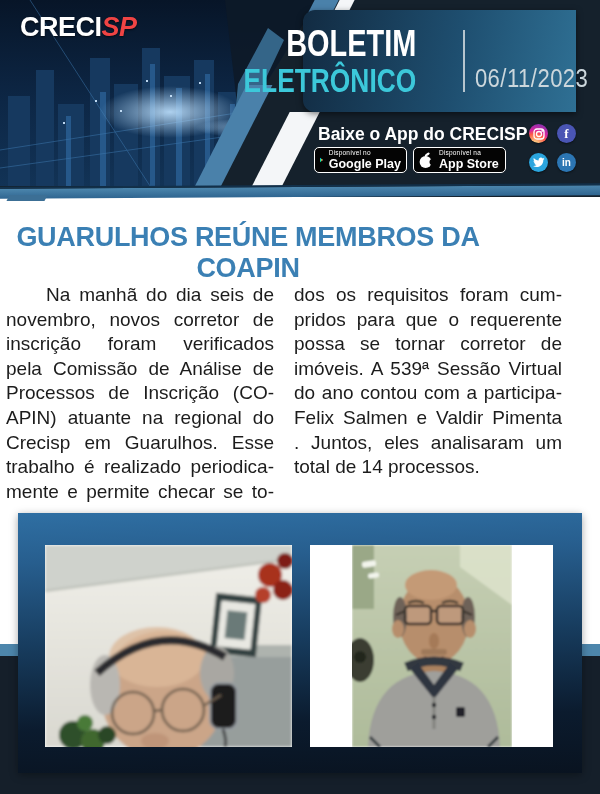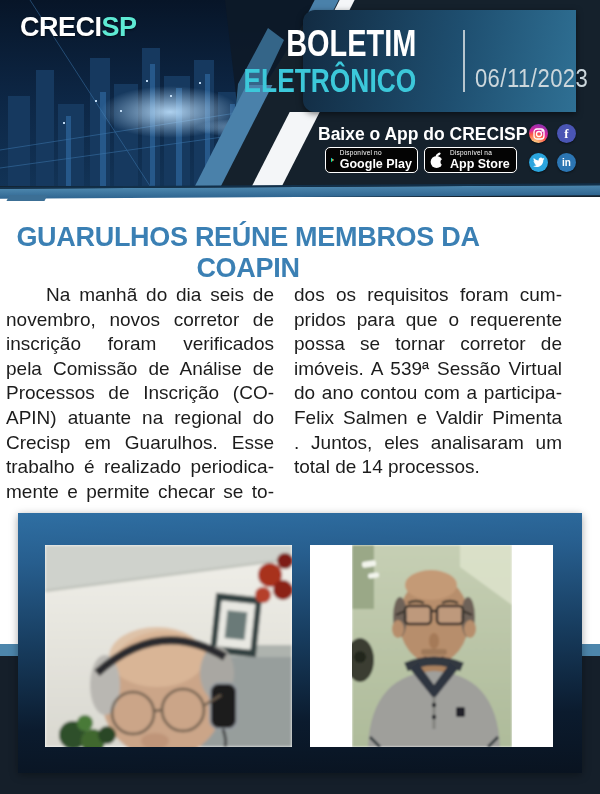--- a/index.html
+++ b/index.html
@@ -3,42 +3,42 @@
 <meta charset="utf-8">
 <style>
   * { margin:0; padding:0; box-sizing:border-box; }
   body { background:#888; font-family:"Liberation Sans", sans-serif; }
   .page { position:relative; width:600px; height:794px; background:#ffffff; overflow:hidden; margin:0 auto; }
 
   
   .header { position:absolute; left:0; top:0; width:600px; height:197px; background:#15212c; }
   .skyline { position:absolute; left:0; top:0; }
   .logo { position:absolute; left:20px; top:12px; font-weight:800; font-size:27px; letter-spacing:-0.5px; color:#ffffff; text-shadow:0 1px 2px rgba(0,0,0,.6); }
-  .logo .sp { color:#5eead4; }
+  .logo .sp { color:#ef4444;font-style:italic; }
 
   .stripe { position:absolute; transform:skewX(-27deg); transform-origin:bottom left; }
   .stripe-blue  { left:195px; top:85px;  width:26px; height:101px; background:#4a81aa; }
   .stripe-white { left:252px; top:112px; width:30px; height:74px;  background:#f4f6f8; }
   .tstripe-blue { left:308px; top:0;     width:24px; height:13px;  background:#4a81aa; }
   .tstripe-white{ left:334px; top:0;     width:15px; height:11px;  background:#f4f6f8; }
 
   .banner { position:absolute; left:303px; top:10px; width:273px; height:102px;
             border-radius:12px 0 0 12px;
             background:linear-gradient(100deg,#122b42 0%,#1e4e6f 55%,#2f7094 100%);
             box-shadow:0 2px 6px rgba(0,0,0,.5); }
   .banner-title { position:absolute; right:160px; top:14px; text-align:right; transform:scale(.85,1.08); transform-origin:right top; white-space:nowrap; }
   .banner-title .b1 { font-size:34px; line-height:36px; font-weight:800; color:#ffffff; letter-spacing:0; }
   .banner-title .b2 { font-size:31px; line-height:33px; font-weight:800; color:#3cc8da; }
   .banner-divider { position:absolute; left:160px; top:20px; width:2px; height:62px; background:#c6d2d8; opacity:.9; }
   .banner-date { position:absolute; left:167px; top:54px; width:122px; text-align:center;
                  font-size:24px; color:#ccd7dc; letter-spacing:.5px; transform:scale(.92,1.1); white-space:nowrap; }
 
   .app-title { position:absolute; left:318px; top:124px; width:200px; text-align:left;
                font-size:17.5px; font-weight:800; color:#ffffff; white-space:nowrap; }
-  .badges { position:absolute; left:325px; top:147px; display:flex; gap:6px; }
+  .badges { position:absolute; left:314px; top:147px; display:flex; gap:6px; }
   .badge { display:flex; align-items:center; gap:5px; width:93px; height:26px; background:#040404;
            border:1.5px solid #ffffff; border-radius:5px; padding:2px 5px; cursor:pointer; text-decoration:none; }
   .badge-text { display:flex; flex-direction:column; justify-content:center; line-height:1; }
   .badge-text .small { font-size:6.5px; color:#ffffff; margin-bottom:1.5px; letter-spacing:.2px; }
   .badge-text .big   { font-size:12.5px; font-weight:700; color:#ffffff; white-space:nowrap; }
 
   .social { position:absolute; left:529px; top:124px; display:grid; grid-template-columns:19px 19px; grid-auto-rows:19px; column-gap:9px; row-gap:10px; }
   .sc { width:19px; height:19px; border-radius:50%; display:flex; align-items:center; justify-content:center; cursor:pointer; box-shadow:0 1px 2px rgba(0,0,0,.5); }
   .sc-ig { background:radial-gradient(circle at 30% 110%, #fdf497 0%, #fd5949 45%, #d6249f 60%, #8134af 90%); }
   .sc-fb { background:#4a55b4; color:#fff; font-weight:700; font-size:13px; font-family:"Liberation Serif",serif; }

